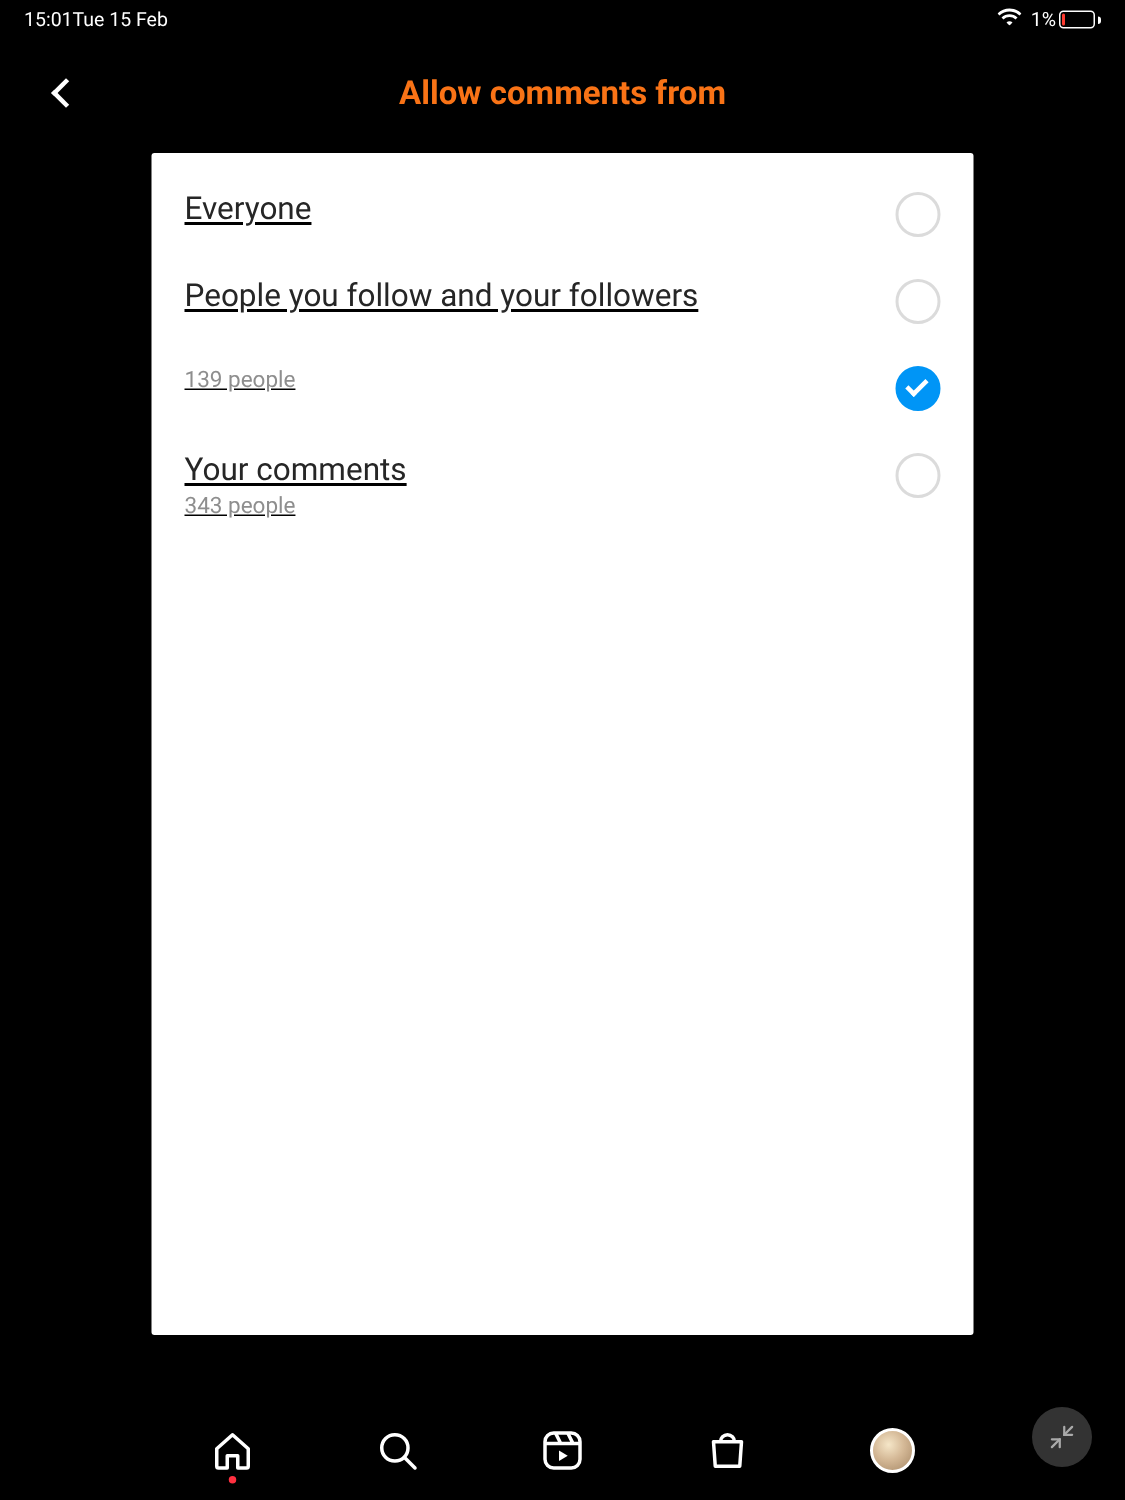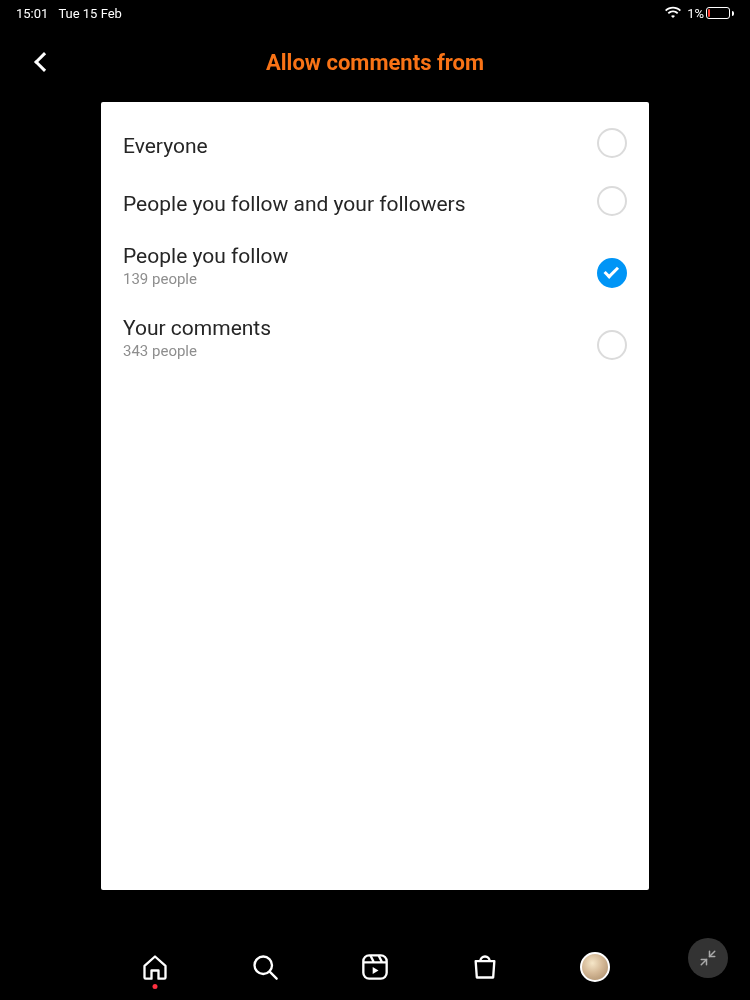--- a/index.html
+++ b/index.html
@@ -1,31 +1,31 @@
 <!DOCTYPE html>
 <html><head>
   <meta charset="utf-8">
   <style>
     * { margin: 0; padding: 0; box-sizing: border-box; }
     html, body { width: 750px; height: 1000px; background: #000; font-family: -apple-system, BlinkMacSystemFont, "Segoe UI", Roboto, Helvetica, Arial, sans-serif; overflow: hidden; }
     .status-bar { display: flex; justify-content: space-between; align-items: center; padding: 4px 16px 0 16px; color: #fff; font-size: 13px; height: 22px; }
-    .status-left { display: flex; gap: 10px; align-items: center; }
+    .status-left { display: flex; align-items: center; }
     .status-right { display: flex; gap: 6px; align-items: center; }
     .wifi-icon { width: 16px; height: 12px; }
     .battery { display: flex; align-items: center; gap: 2px; }
     .batt-pct { font-size: 13px; }
     .batt-body { width: 24px; height: 12px; border: 1px solid #fff; border-radius: 3px; position: relative; }
     .batt-fill { position: absolute; top: 1px; left: 1px; width: 2px; height: 8px; background: #ff3b30; border-radius: 1px; }
     .batt-tip { width: 2px; height: 5px; background: #fff; border-radius: 0 2px 2px 0; }
     .header { display: flex; align-items: center; height: 80px; padding: 0 24px; position: relative; }
     .back-btn { width: 40px; height: 40px; display: flex; align-items: center; justify-content: center; cursor: pointer; }
     .back-chevron { width: 14px; height: 14px; border-left: 3px solid #fff; border-bottom: 3px solid #fff; transform: rotate(45deg); }
     .title { position: absolute; left: 50%; transform: translateX(-50%); color: #f97316; font-size: 22px; font-weight: 700; }
     .panel { background: #fff; margin: 0 auto; width: 548px; height: 788px; border-radius: 2px; padding-top: 12px; }
-    .option { display: flex; align-items: flex-end; justify-content: space-between; padding: 14px 22px; cursor: pointer; }
+    .option { display: flex; align-items: flex-start; justify-content: space-between; padding: 14px 22px; cursor: pointer; text-decoration: underline; }
     .opt-text { display: flex; flex-direction: column; gap: 2px; }
     .opt-label { font-size: 21px; color: #262626; }
     .opt-sub { font-size: 15px; color: #8e8e8e; }
     .radio { width: 30px; height: 30px; border-radius: 50%; border: 2px solid #dbdbdb; flex-shrink: 0; display: flex; align-items: center; justify-content: center; }
     .radio.selected { background: #0095f6; border-color: #0095f6; }
     .check { width: 14px; height: 8px; border-left: 3px solid #fff; border-bottom: 3px solid #fff; transform: rotate(-45deg) translate(1px,-2px); }
     .tabbar { position: absolute; bottom: 0; left: 0; width: 750px; height: 66px; display: flex; align-items: center; justify-content: space-around; padding: 0 100px; }
     .tab { width: 36px; height: 40px; display: flex; align-items: center; justify-content: center; cursor: pointer; position: relative; }
     .dot { position: absolute; bottom: -2px; left: 50%; transform: translateX(-50%); width: 5px; height: 5px; background: #ff3040; border-radius: 50%; }
     .avatar { width: 30px; height: 30px; border-radius: 50%; background: radial-gradient(circle at 40% 35%, #f5e6c8 0%, #d4b896 45%, #a58765 100%); border: 2px solid #fff; }
@@ -73,21 +73,20 @@
 
   <div class="option">
     <div class="opt-text">
       <span class="opt-label">People you follow and your followers</span>
     </div>
     <div class="radio"></div>
   </div>
 
   <div class="option">
     <div class="opt-text">
-      <span class="opt-label">People you follow</span>
       <span class="opt-sub">139 people</span>
     </div>
     <div class="radio selected">
       <div class="check"></div>
     </div>
   </div>
 
   <div class="option">
     <div class="opt-text">
       <span class="opt-label">Your comments</span>

